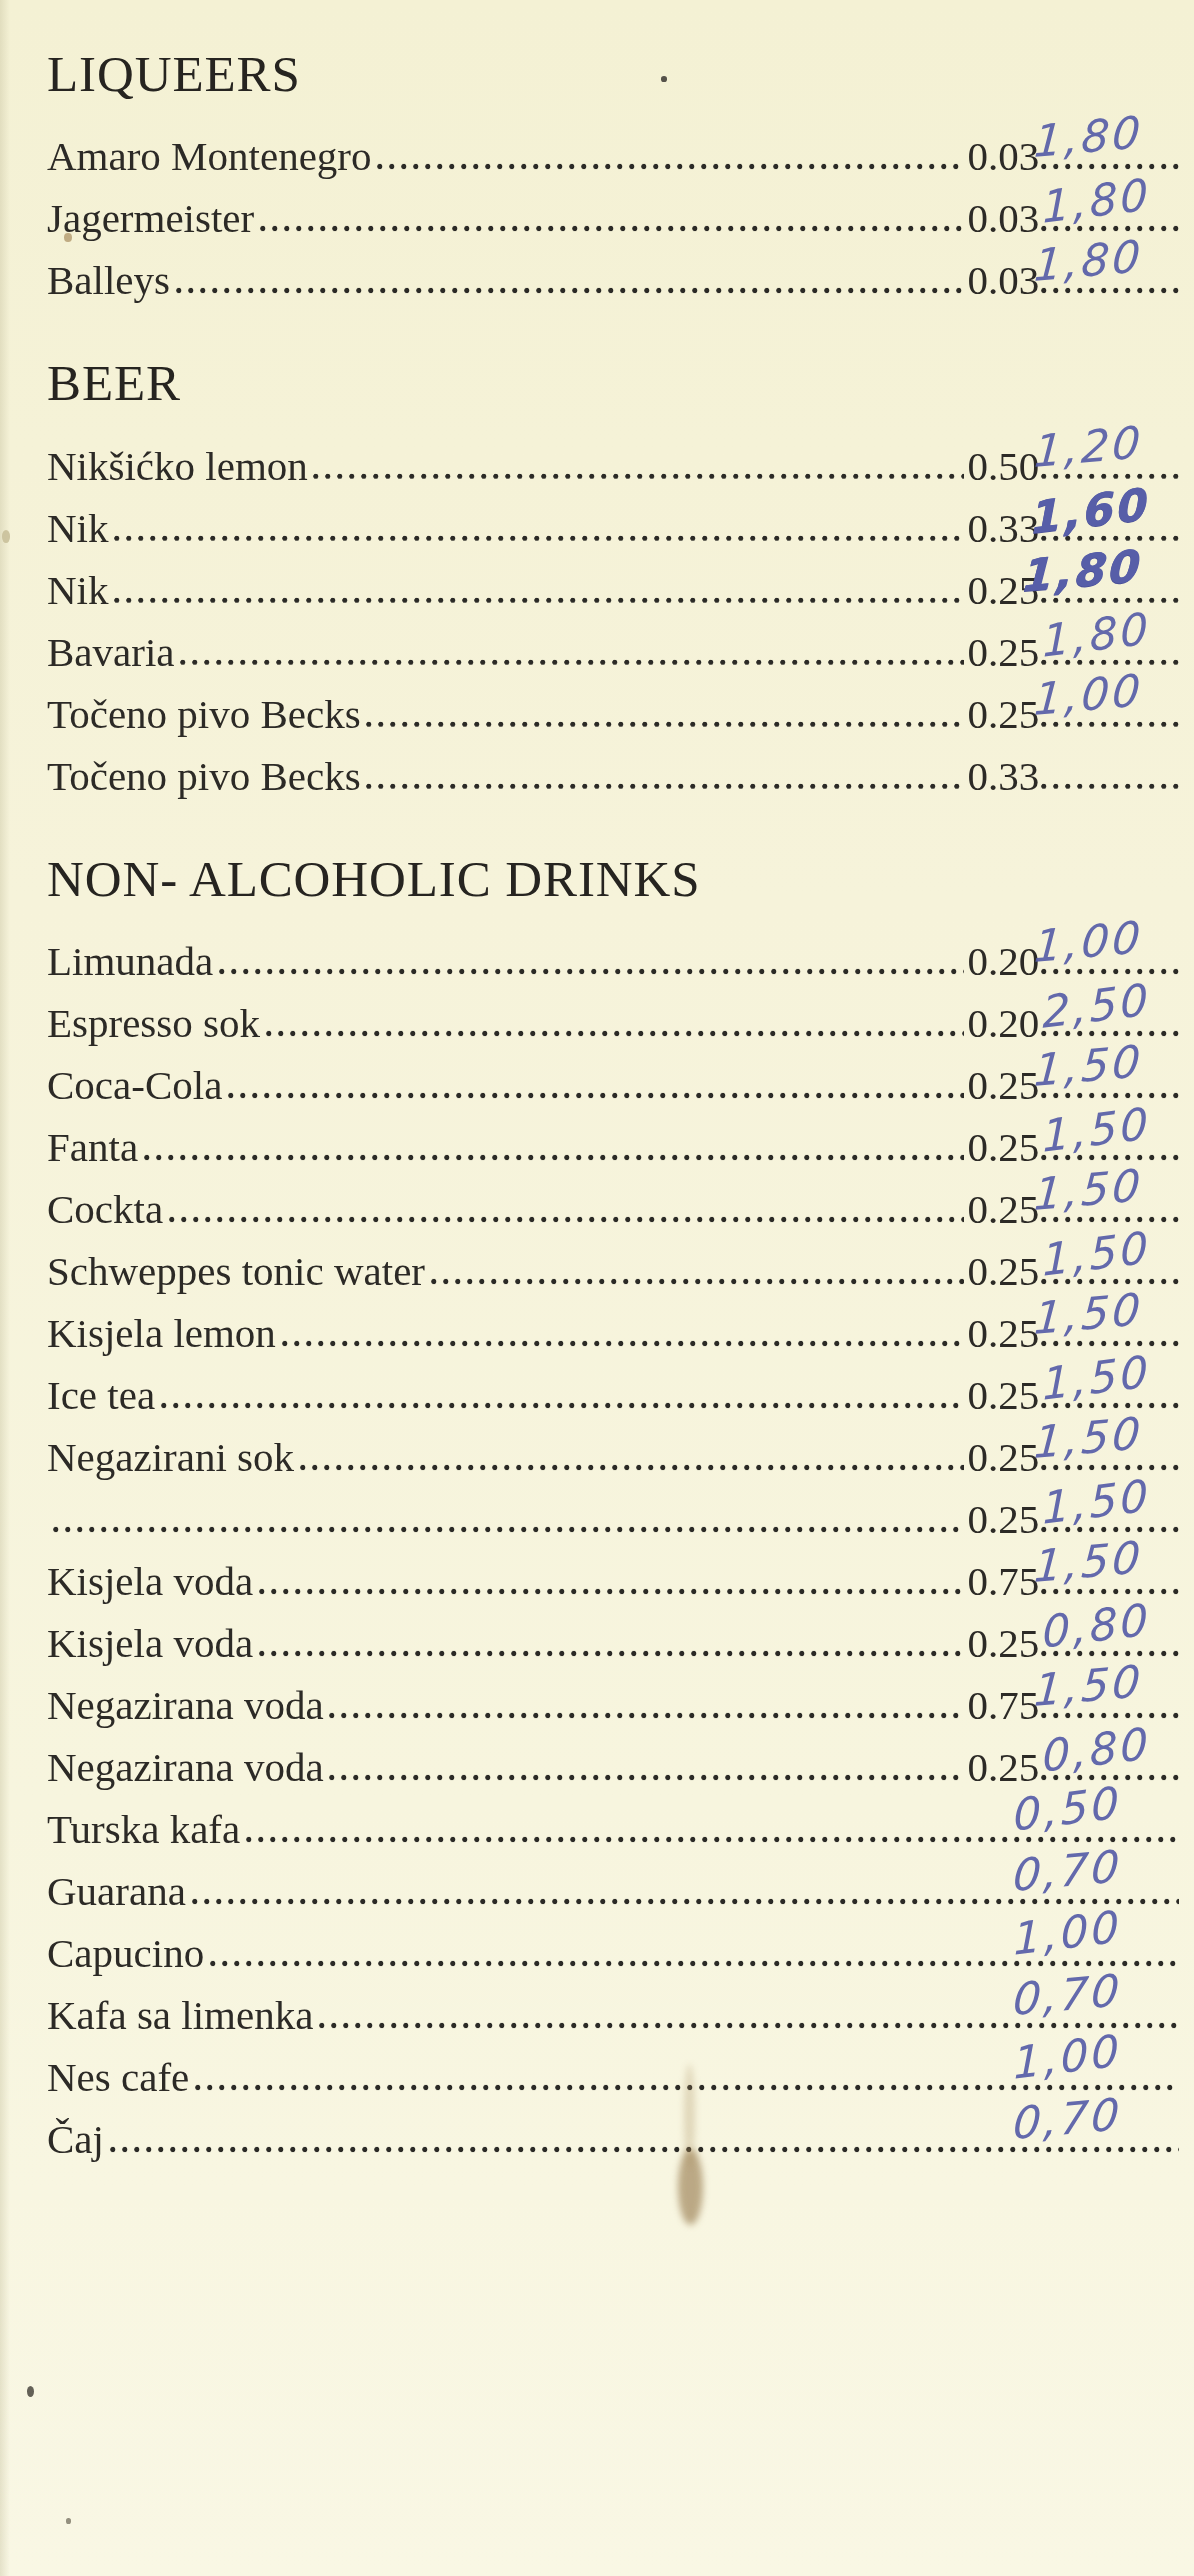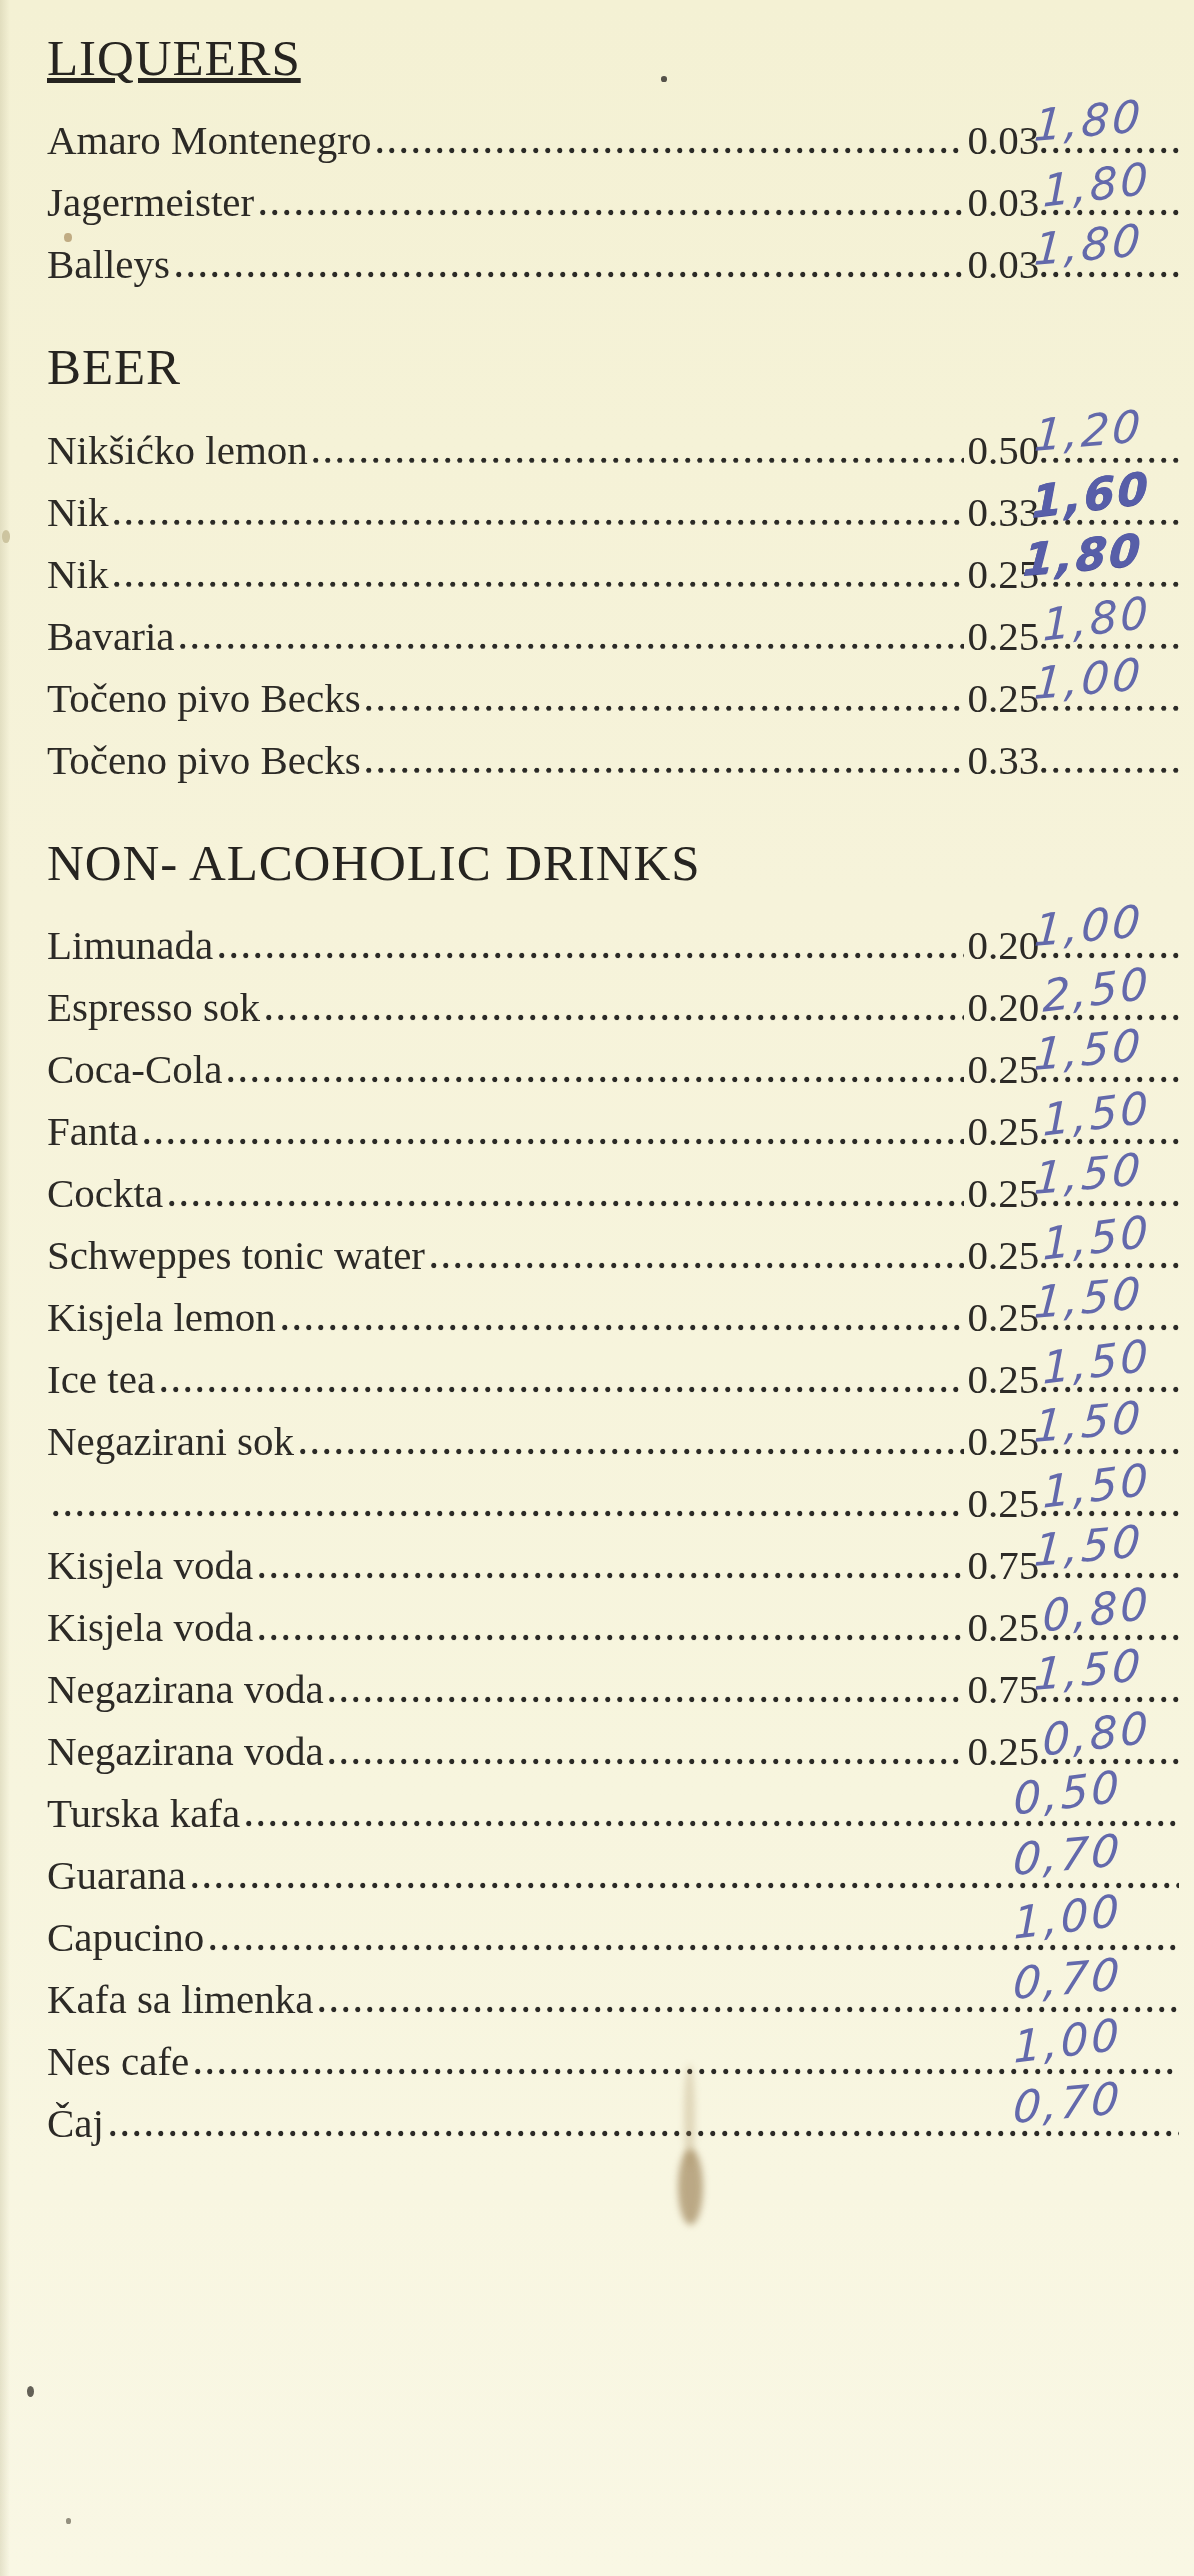--- a/index.html
+++ b/index.html
@@ -16,21 +16,21 @@
     position:absolute; left:0; top:0; bottom:0; width:9.5px;
     background:linear-gradient(90deg, rgba(190,185,150,0.35), rgba(190,185,150,0));
   }
   .content { position:absolute; left:47px; top:24.6px; width:1136px; }
 
   .section-title {
     font-size:51px; line-height:1.05; letter-spacing:0.9px;
     margin:51px 0 19px 0; font-weight:400;
     color:#262420;
   }
-  .menu-section:first-child .section-title { margin-top:7px;text-decoration:underline; }
+  .menu-section:first-child .section-title { margin-top:23px; }
 
   .row { position:relative; display:flex; align-items:flex-end; height:62px; }
   .item-name, .volume {
     font-size:41px; line-height:1.05; white-space:nowrap; padding-bottom:3.8px;
   }
   .leader {
     flex:1 1 auto; height:6.6px; margin:0 3.8px 12.3px 5.7px;
     background-image: radial-gradient(circle at 2.8px 3.3px, #2b2a26 2.2px, rgba(0,0,0,0) 2.9px);
     background-size:12px 6.6px; background-repeat:repeat-x;
   }

